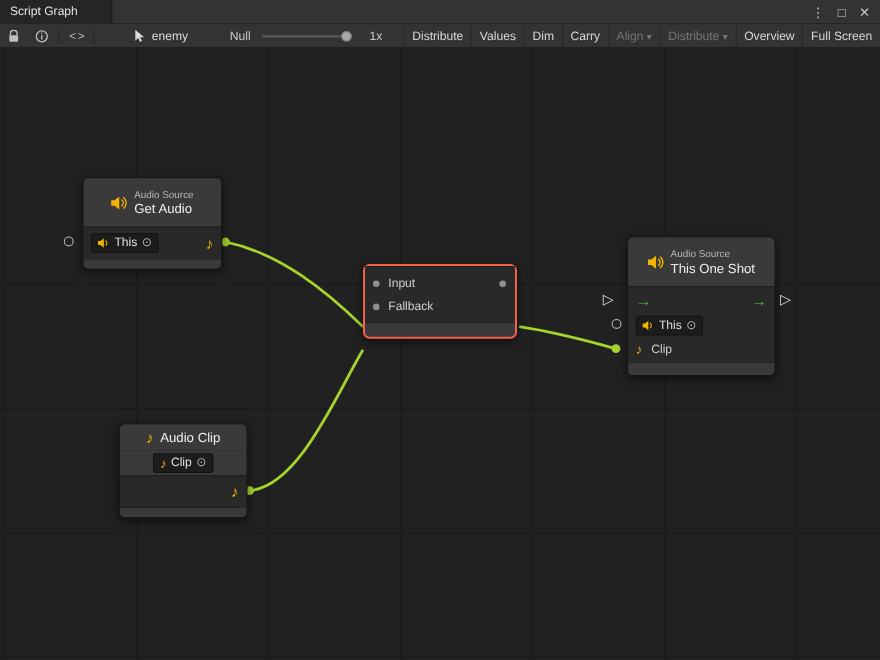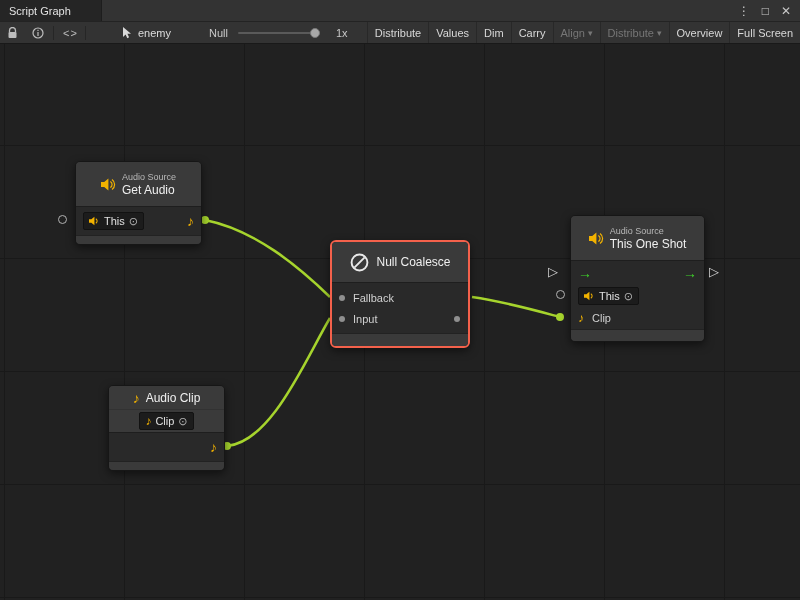--- a/index.html
+++ b/index.html
@@ -180,38 +180,31 @@
           <span class="picker">⊙</span>
         </span>
         <span class="spacer"></span>
         <span class="note">♪</span>
       </div>
     </div>
     <div class="node-footer" style="height:9px;"></div>
   </div>
 
   <div class="node selected" style="left:330px; top:196px; width:140px;">
-    <div class="node-header one">
-      <svg width="21" height="21" viewBox="0 0 22 22">
-        <circle cx="11" cy="11" r="8.3" fill="none" stroke="#e9e9e9" stroke-width="2"></circle>
-        <line x1="5.6" y1="16.4" x2="16.4" y2="5.6" stroke="#e9e9e9" stroke-width="2"></line>
-      </svg>
-      <span class="node-title">Null Coalesce</span>
-    </div>
     <div class="node-body nc-rows">
-      <div class="node-row">
-        <span class="port-dot"></span>
-        <span class="gap8"></span>
-        <span class="row-label">Fallback</span>
-      </div>
       <div class="node-row">
         <span class="port-dot"></span>
         <span class="gap8"></span>
         <span class="row-label">Input</span>
         <span class="port-dot right"></span>
+      </div>
+      <div class="node-row">
+        <span class="port-dot"></span>
+        <span class="gap8"></span>
+        <span class="row-label">Fallback</span>
       </div>
     </div>
     <div class="node-footer" style="height:13px;"></div>
   </div>
 
   <div class="node" style="left:570px; top:171px; width:135px;">
     <div class="node-header two">
       <svg width="15" height="13" viewBox="0 0 15 13">
         <path d="M0 4h3.2L7.4.6v11.8L3.2 9H0z" fill="#f2b200"></path>
         <path d="M9.3 3.4a3.6 3.6 0 0 1 0 6.2 M11 1.4a6.3 6.3 0 0 1 0 10.2" stroke="#f2b200" stroke-width="1.2" fill="none"></path>

